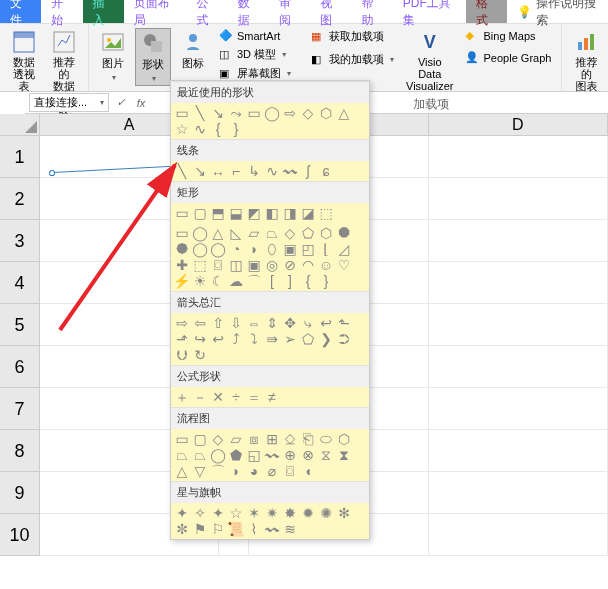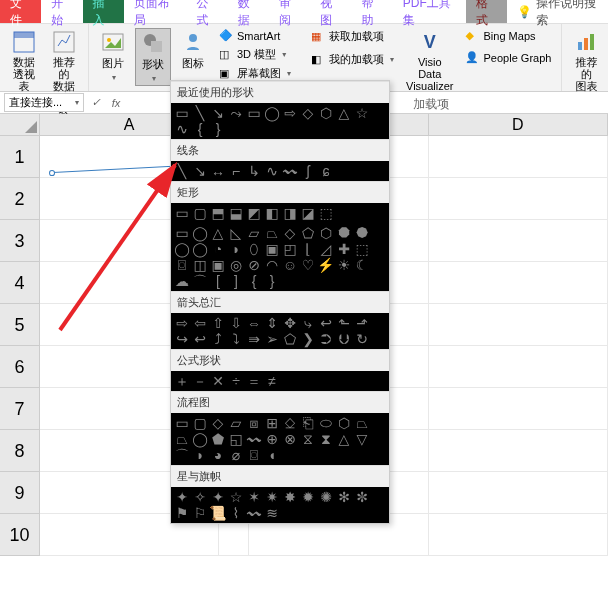--- a/index.html
+++ b/index.html
@@ -13,47 +13,47 @@
 .ribbon-group { display: flex; flex-direction: column; align-items: center; justify-content: space-between; padding: 4px 6px 2px; border-right: 1px solid #e0e0e0; }
 .ribbon-group-content { display: flex; gap: 4px; align-items: flex-start; flex: 1; }
 .ribbon-group-label { font-size: 12px; color: #666; margin-top: 2px; }
 .big-btn { display: flex; flex-direction: column; align-items: center; gap: 2px; padding: 2px 4px; cursor: pointer; min-width: 36px; }
 .big-btn .icon { width: 24px; height: 24px; display: flex; align-items: center; justify-content: center; }
 .big-btn.active { background: #d0d0d0; border: 1px solid #999; }
 .small-stack { display: flex; flex-direction: column; gap: 2px; }
 .small-btn { display: flex; align-items: center; gap: 4px; padding: 1px 4px; cursor: pointer; font-size: 11px; white-space: nowrap; }
 .small-btn .icon { width: 14px; height: 14px; }
 .dd { font-size: 8px; color: #666; margin-left: 2px; }
-.namebox-row { display: flex; height: 22px; border-bottom: 1px solid #d0d0d0; align-items: center; padding: 0 4px; gap: 4px; }
+.namebox-row { display: flex; height: 22px; border-bottom: 1px solid #d0d0d0; align-items: center; padding: 0 4px; gap: 4px; margin-left: 25px; }
 .namebox { border: 1px solid #ccc; padding: 1px 4px; font-size: 11px; min-width: 80px; background: #fff; display: flex; align-items: center; justify-content: space-between; }
 .fx-btn { width: 16px; height: 16px; display: flex; align-items: center; justify-content: center; color: #666; font-style: italic; font-size: 11px; }
 .grid { position: relative; }
 .col-headers { display: flex; height: 22px; }
 .corner { width: 40px; background: #e8e8e8; border-right: 1px solid #ccc; border-bottom: 1px solid #ccc; position: relative; }
 .corner::after { content: ""; position: absolute; right: 2px; bottom: 2px; border: 6px solid transparent; border-right-color: #999; border-bottom-color: #999; }
 .col-header { flex: 1; min-width: 130px; background: #e8e8e8; border-right: 1px solid #ccc; border-bottom: 1px solid #ccc; text-align: center; font-size: 16px; line-height: 22px; }
 .row { display: flex; height: 42px; }
 .row-header { width: 40px; background: #e8e8e8; border-right: 1px solid #ccc; border-bottom: 1px solid #ccc; text-align: center; font-size: 18px; line-height: 42px; }
 .cell { flex: 1; min-width: 130px; border-right: 1px solid #e8e8e8; border-bottom: 1px solid #e8e8e8; }
-.shapes-menu { position: absolute; left: 170px; top: 80px; width: 220px; background: #000000; border: 1px solid #ccc; box-shadow: 2px 2px 6px rgba(0,0,0,0.2); font-size: 11px; z-index: 10; max-height: 500px; overflow: hidden; }
+.shapes-menu { position: absolute; left: 170px; top: 80px; width: 200px; background: #fef9c3; border: 1px solid #ccc; box-shadow: 2px 2px 6px rgba(0,0,0,0.2); font-size: 11px; z-index: 10; max-height: 500px; overflow: hidden; }
 .shapes-section-title { background: #f0f0f0; padding: 3px 6px; color: #333; font-weight: normal; border-top: 1px solid #e0e0e0; }
 .shapes-row { display: flex; flex-wrap: wrap; padding: 3px 4px; gap: 2px 4px; color: #888; font-size: 14px; font-family: "Segoe UI Symbol", sans-serif; }
 .shape-glyph { width: 14px; height: 14px; display: inline-flex; align-items: center; justify-content: center; cursor: pointer; line-height: 1; }
 .arrow-annotation { position: absolute; left: 40px; top: 150px; z-index: 20; pointer-events: none; }
 .line-in-cell { position: absolute; left: 53px; top: 172px; width: 120px; height: 1px; border-top: 1px solid #3a7ec0; transform: rotate(-3deg); transform-origin: left; z-index: 5; }
 .line-in-cell::before, .line-in-cell::after { content: ""; position: absolute; width: 4px; height: 4px; border: 1px solid #3a7ec0; background: #fff; border-radius: 50%; top: -3px; }
 .line-in-cell::before { left: -4px; }
 .line-in-cell::after { right: -4px; }
 svg.icon-svg { width: 100%; height: 100%; }
 </style>
 </head>
 <body>
 
 <div class="tabbar">
-  <div class="tab" style="background:#ef4444;color:#fff">文件</div>
+  <div class="tab" style="background:#3b82f6;color:#fff">文件</div>
   <div class="tab">开始</div>
   <div class="tab active">插入</div>
   <div class="tab">页面布局</div>
   <div class="tab">公式</div>
   <div class="tab">数据</div>
   <div class="tab">审阅</div>
   <div class="tab">视图</div>
   <div class="tab">帮助</div>
   <div class="tab">PDF工具集</div>
   <div class="tab format">格式</div>

